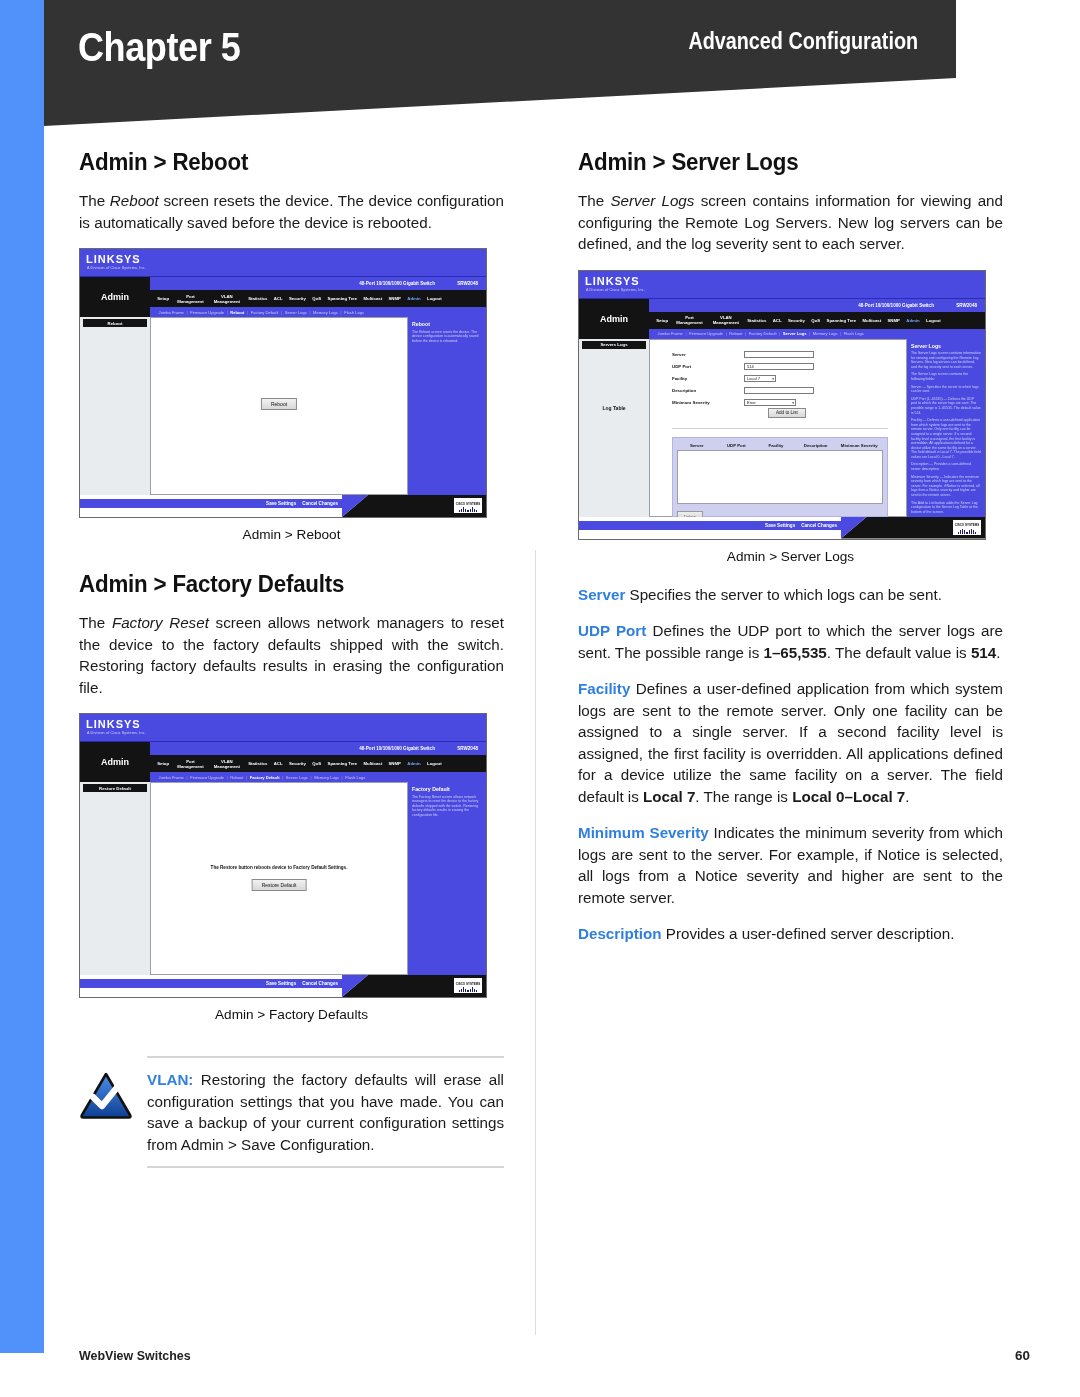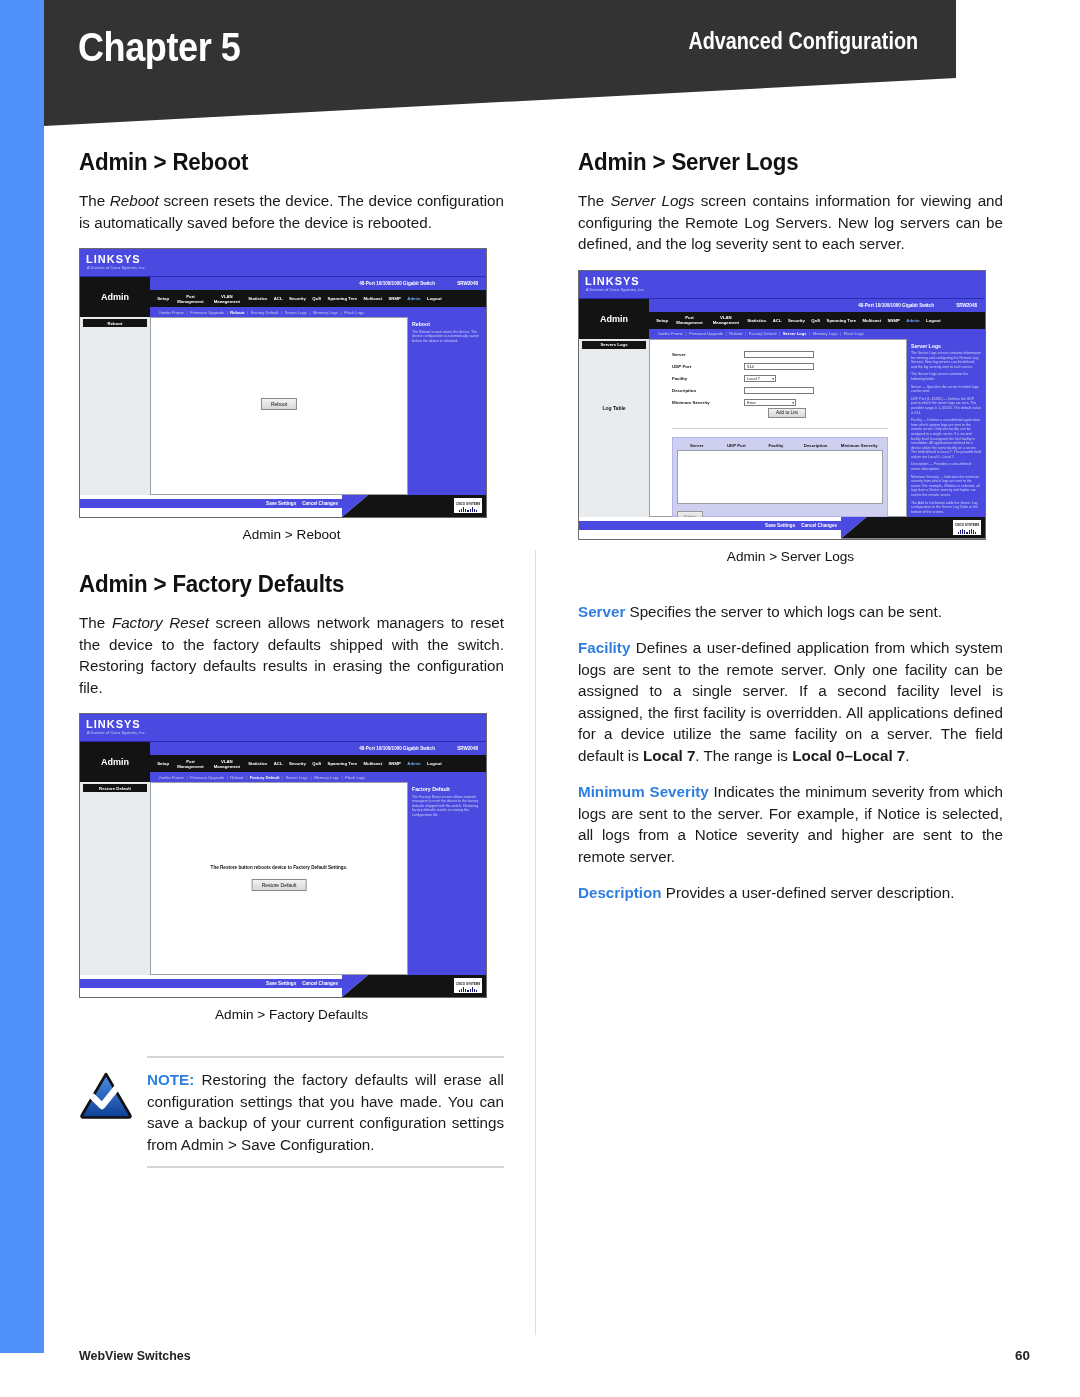--- a/index.html
+++ b/index.html
@@ -716,21 +716,21 @@
           <defs>
             <linearGradient id="ngrad" x1="0" y1="0" x2="0" y2="1">
               <stop offset="0%" stop-color="#4d8fe8"></stop>
               <stop offset="100%" stop-color="#0d3f93"></stop>
             </linearGradient>
           </defs>
           <path d="M27 3 L51 44 Q52.5 46.5 49.5 46.5 L4.5 46.5 Q1.5 46.5 3 44 Z" fill="url(#ngrad)" stroke="#111111" stroke-width="2.6" stroke-linejoin="round"></path>
           <path d="M14 26 L23 35 L40 14" fill="none" stroke="#ffffff" stroke-width="6.5" stroke-linecap="round" stroke-linejoin="round"></path>
         </svg>
       </div>
-      <div class="note-text"><span class="note-kw">NOTE:</span><span> Restoring the factory defaults will erase all configuration settings that you have made. You can save a backup of your current configuration settings from Admin &gt; Save Configuration.</span></div>
+      <div class="note-text"><span class="note-kw">VLAN:</span><span> Restoring the factory defaults will erase all configuration settings that you have made. You can save a backup of your current configuration settings from Admin &gt; Save Configuration.</span></div>
     </div>
     <div class="note-rule"></div>
   </div>
 
 </div>
 
 <div class="col col-right">
 
   <h2 class="section-title">Admin &gt; Server Logs</h2>
   <p class="body"><span>The </span><span class="it">Server Logs</span><span> screen contains information for viewing and configuring the Remote Log Servers. New log servers can be defined, and the log severity sent to each server.</span></p>
@@ -868,22 +868,23 @@
               <i style="height:3.5px"></i>
               <i style="height:2px"></i>
           </div>
         </div>
       </div>
 
     </div>
     <div class="fig-caption">Admin &gt; Server Logs</div>
   </div>
 
-  <p class="body" style="margin-top:37px;"><span class="term">Server</span><span> Specifies the server to which logs can be sent.</span></p>
-
+  <p class="body" style="margin-top:20px;"><span class="term">Server</span><span> Specifies the server to which logs can be sent.</span></p>
+
+  <p class="body"><span class="term">UDP Port</span><span> Defines the UDP port to which the server logs are sent. The possible range is </span><span class="bd">1–65,535</span><span>. The default value is </span><span class="bd">514</span><span>.</span></p>
 
   <p class="body"><span class="term">Facility</span><span> Defines a user-defined application from which system logs are sent to the remote server. Only one facility can be assigned to a single server. If a second facility level is assigned, the first facility is overridden. All applications defined for a device utilize the same facility on a server. The field default is </span><span class="bd">Local 7</span><span>. The range is </span><span class="bd">Local 0–Local 7</span><span>.</span></p>
 
   <p class="body"><span class="term">Minimum Severity</span><span> Indicates the minimum severity from which logs are sent to the server. For example, if Notice is selected, all logs from a Notice severity and higher are sent to the remote server.</span></p>
 
   <p class="body"><span class="term">Description</span><span> Provides a user-defined server description.</span></p>
 
 
 </div>
 

